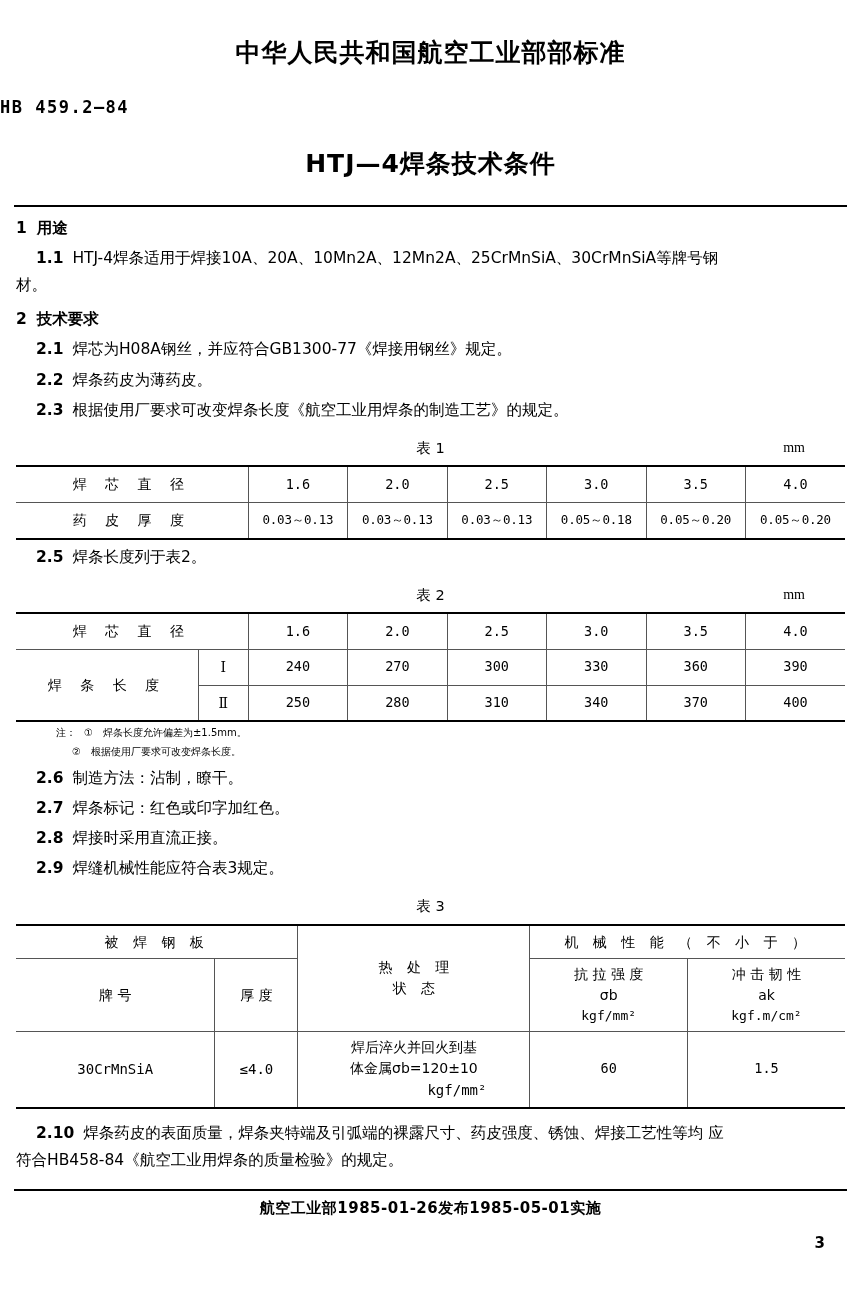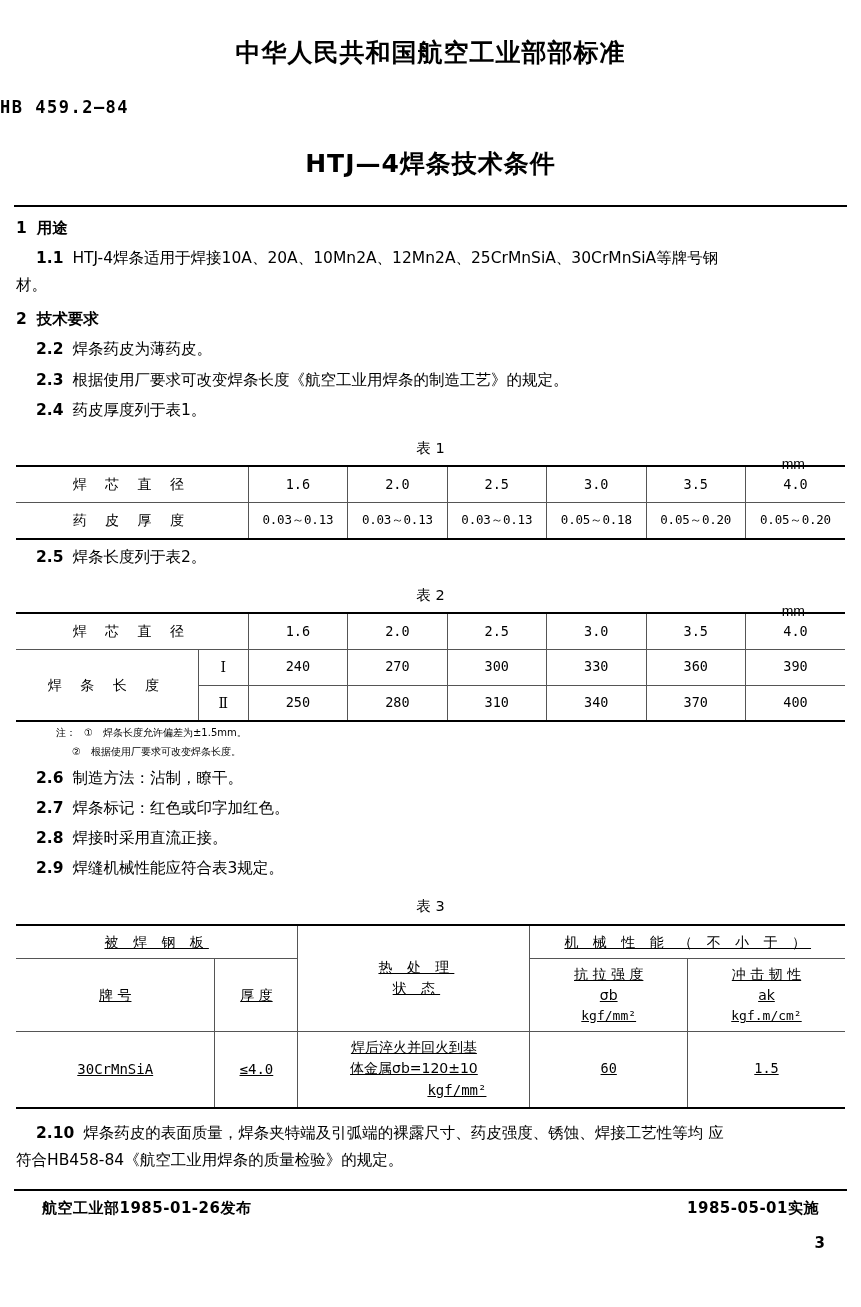--- a/index.html
+++ b/index.html
@@ -91,22 +91,22 @@
   
   .tbl-cap {
     text-align: center;
     font-size: 14.5px;
     margin: 14px 0 5px 0;
     position: relative;
   }
   .tbl-cap .unit {
     position: absolute;
     right: 40px;
-    top: 16px;
-    font-family: Liberation Sans, sans-serif;
+    top: 0;
+    font-family: Liberation Serif, serif;
     font-size: 14px;
   }
   table.std {
     border-collapse: collapse;
     width: 100%;
     font-size: 14px;
     table-layout: fixed;
   }
   table.std td, table.std th {
     border: 1px solid #555;
@@ -133,21 +133,21 @@
     font-size: 12.5px;
     letter-spacing: -0.2px;
   }
   .roman {
     font-family: "DejaVu Serif", "Liberation Serif", serif;
     font-size: 14px;
     font-weight: bold;
   }
 
   
-  table.t3 { font-size: 14px; text-decoration: underline; }
+  table.t3 { font-size: 14px; }
   table.t3 td {
     padding: 5px 3px;
   }
   .t3-head-grp { letter-spacing: 5px; padding-left: 5px; }
   .t3-sub { line-height: 1.5; }
   .t3-sub .unit {
     font-family: "DejaVu Sans Mono", "Liberation Mono", monospace;
     font-size: 13px;
   }
   .t3-cond {
@@ -160,21 +160,21 @@
   .mono { font-family: "DejaVu Sans Mono", "Liberation Mono", monospace; }
 
   
   .rule-bot {
     border: none;
     border-top: 2.5px solid #000;
     margin: 16px 14px 0 14px;
   }
   .footer {
     display: flex;
-    justify-content: space-between;
+    justify-content: center;
     padding: 8px 42px 0 42px;
     font-size: 15px;
     font-weight: bold;
     letter-spacing: 0.5px;
   }
   .pageno {
     text-align: right;
     padding: 16px 36px 0 0;
     font-size: 15px;
     font-weight: bold;
@@ -204,27 +204,27 @@
     </div>
     <div class="clause clause-cont">
       <span>材。</span>
     </div>
 
     <div class="sec-head">
       <span class="num">2</span><span>技术要求</span>
     </div>
 
     <div class="clause">
+      <span class="num">2.1</span><span>焊芯为H08A钢丝，并应符合GB1300-77《焊接用钢丝》规定。</span>
+    </div>
+    <div class="clause">
       <span class="num">2.2</span><span>焊条药皮为薄药皮。</span>
     </div>
     <div class="clause">
       <span class="num">2.3</span><span>根据使用厂要求可改变焊条长度《航空工业用焊条的制造工艺》的规定。</span>
-    </div>
-    <div class="clause">
-      <span class="num">2.4</span><span>药皮厚度列于表1。</span>
     </div>
 
     <div class="tbl-cap">
       <span>表 1</span>
       <span class="unit">mm</span>
     </div>
     <table class="std">
       <colgroup>
         <col style="width:28%">
           <col style="width:12%">

